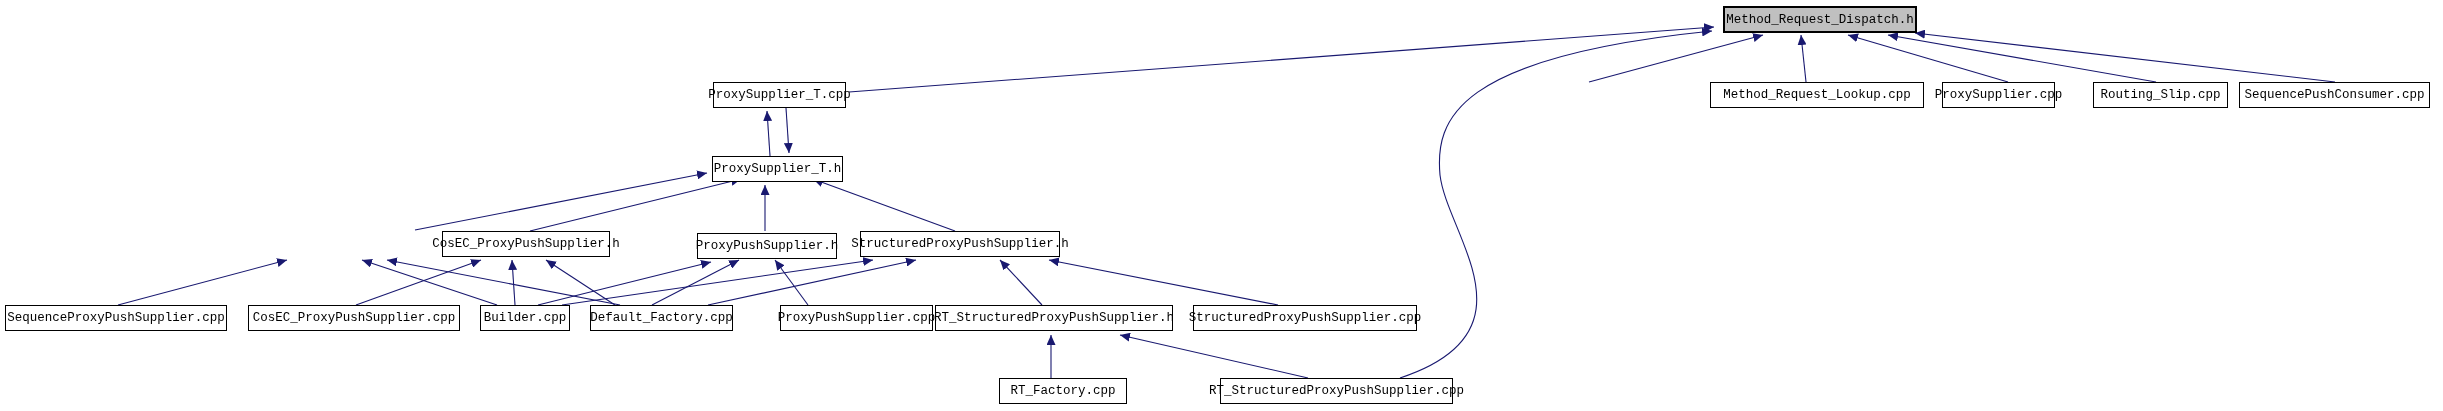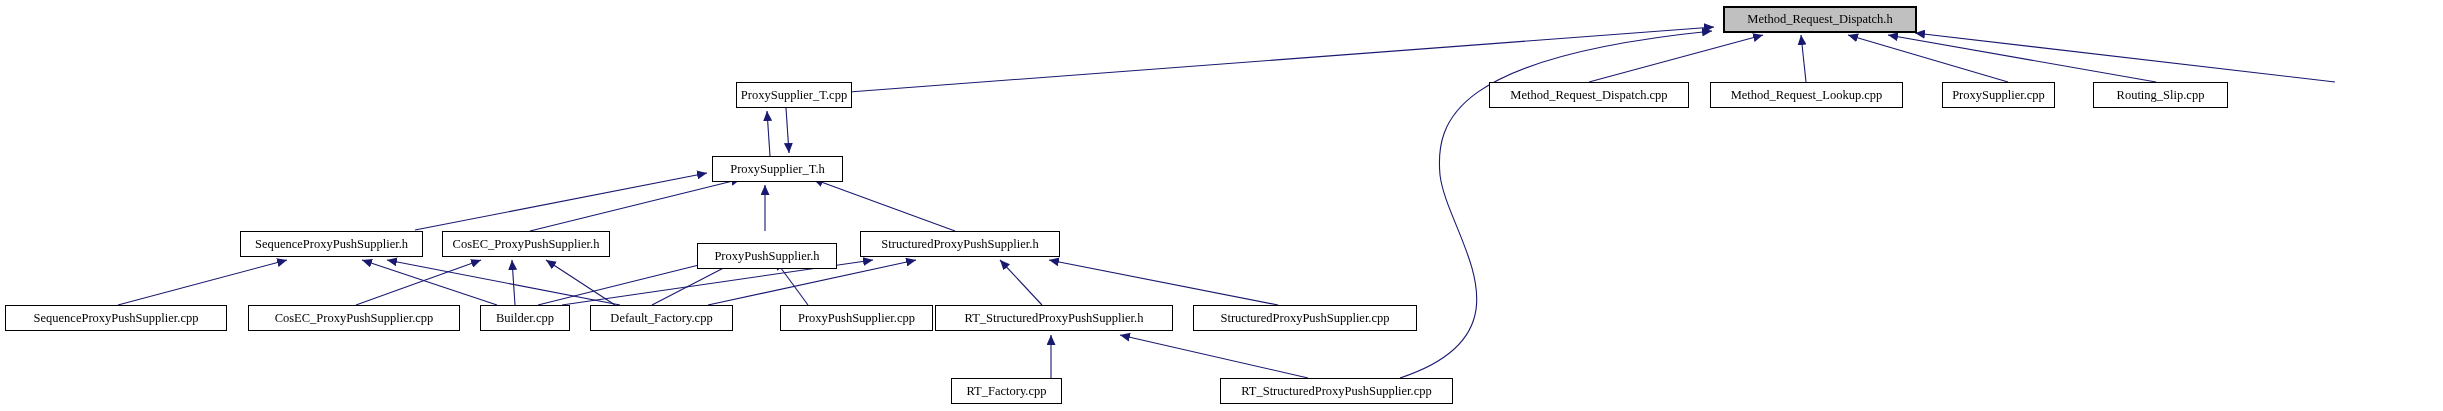--- a/index.html
+++ b/index.html
@@ -6,21 +6,21 @@
     --edge-color:#191970;
     --main-fill:#c0c0c0;
     --node-border:#000000;
     --bg:#ffffff;
   }
   html,body{margin:0;padding:0;background:var(--bg);}
   #graph{
     position:relative;
     width:2443px;height:411px;
     background:var(--bg);
-    font-family:Liberation Serif, serif;
+    font-family:Liberation Mono, monospace;
     overflow:hidden;
   }
   #edges{position:absolute;left:0;top:0;width:2443px;height:411px;}
   .edge{stroke:var(--edge-color);stroke-width:1.1;fill:none;}
   #arrowhead path{fill:var(--edge-color);}
   .node{
     position:absolute;
     height:26px;
     box-sizing:border-box;
     background:#ffffff;
@@ -80,37 +80,36 @@
     <path class="edge" d="M 708,305 L 916,260" marker-end="url(#arrowhead)"></path>
     <path class="edge" d="M 1042,305 L 1000,260" marker-end="url(#arrowhead)"></path>
     <path class="edge" d="M 1278,305 L 1049,260" marker-end="url(#arrowhead)"></path>
 
     <path class="edge" d="M 1051,378 L 1051,335" marker-end="url(#arrowhead)"></path>
     <path class="edge" d="M 1308,378 L 1120,335" marker-end="url(#arrowhead)"></path>
   </svg>
 
   <div class="node main" style="left:1723px;top:6px;width:194px">Method_Request_Dispatch.h</div>
 
-  <div class="node" style="left:736px;top:82px;width:116px">ProxySupplier_T.cpp</div>
-  <div class="node" style="left:1489px;top:82px;width:200px">Method_Request_Dispatch.cpp</div>
-  <div class="node" style="left:1710px;top:82px;width:193px">Method_Request_Lookup.cpp</div>
+  <div class="node" style="left:713px;top:82px;width:133px">ProxySupplier_T.cpp</div>
+  <div class="node" style="left:1710px;top:82px;width:214px">Method_Request_Lookup.cpp</div>
   <div class="node" style="left:1942px;top:82px;width:113px">ProxySupplier.cpp</div>
   <div class="node" style="left:2093px;top:82px;width:135px">Routing_Slip.cpp</div>
+  <div class="node" style="left:2239px;top:82px;width:191px">SequencePushConsumer.cpp</div>
 
   <div class="node" style="left:712px;top:156px;width:131px">ProxySupplier_T.h</div>
 
-  <div class="node" style="left:240px;top:231px;width:183px">SequenceProxyPushSupplier.h</div>
   <div class="node" style="left:442px;top:231px;width:168px">CosEC_ProxyPushSupplier.h</div>
-  <div class="node" style="left:697px;top:243px;width:140px">ProxyPushSupplier.h</div>
+  <div class="node" style="left:697px;top:233px;width:140px">ProxyPushSupplier.h</div>
   <div class="node" style="left:860px;top:231px;width:200px">StructuredProxyPushSupplier.h</div>
 
   <div class="node" style="left:5px;top:305px;width:222px">SequenceProxyPushSupplier.cpp</div>
   <div class="node" style="left:248px;top:305px;width:212px">CosEC_ProxyPushSupplier.cpp</div>
   <div class="node" style="left:480px;top:305px;width:90px">Builder.cpp</div>
   <div class="node" style="left:590px;top:305px;width:143px">Default_Factory.cpp</div>
   <div class="node" style="left:780px;top:305px;width:153px">ProxyPushSupplier.cpp</div>
   <div class="node" style="left:1193px;top:305px;width:224px">StructuredProxyPushSupplier.cpp</div>
   <div class="node" style="left:935px;top:305px;width:238px">RT_StructuredProxyPushSupplier.h</div>
 
-  <div class="node" style="left:951px;top:378px;width:111px">RT_Factory.cpp</div>
+  <div class="node" style="left:999px;top:378px;width:128px">RT_Factory.cpp</div>
   <div class="node" style="left:1220px;top:378px;width:233px">RT_StructuredProxyPushSupplier.cpp</div>
 
 </div>
 
 </body></html>

